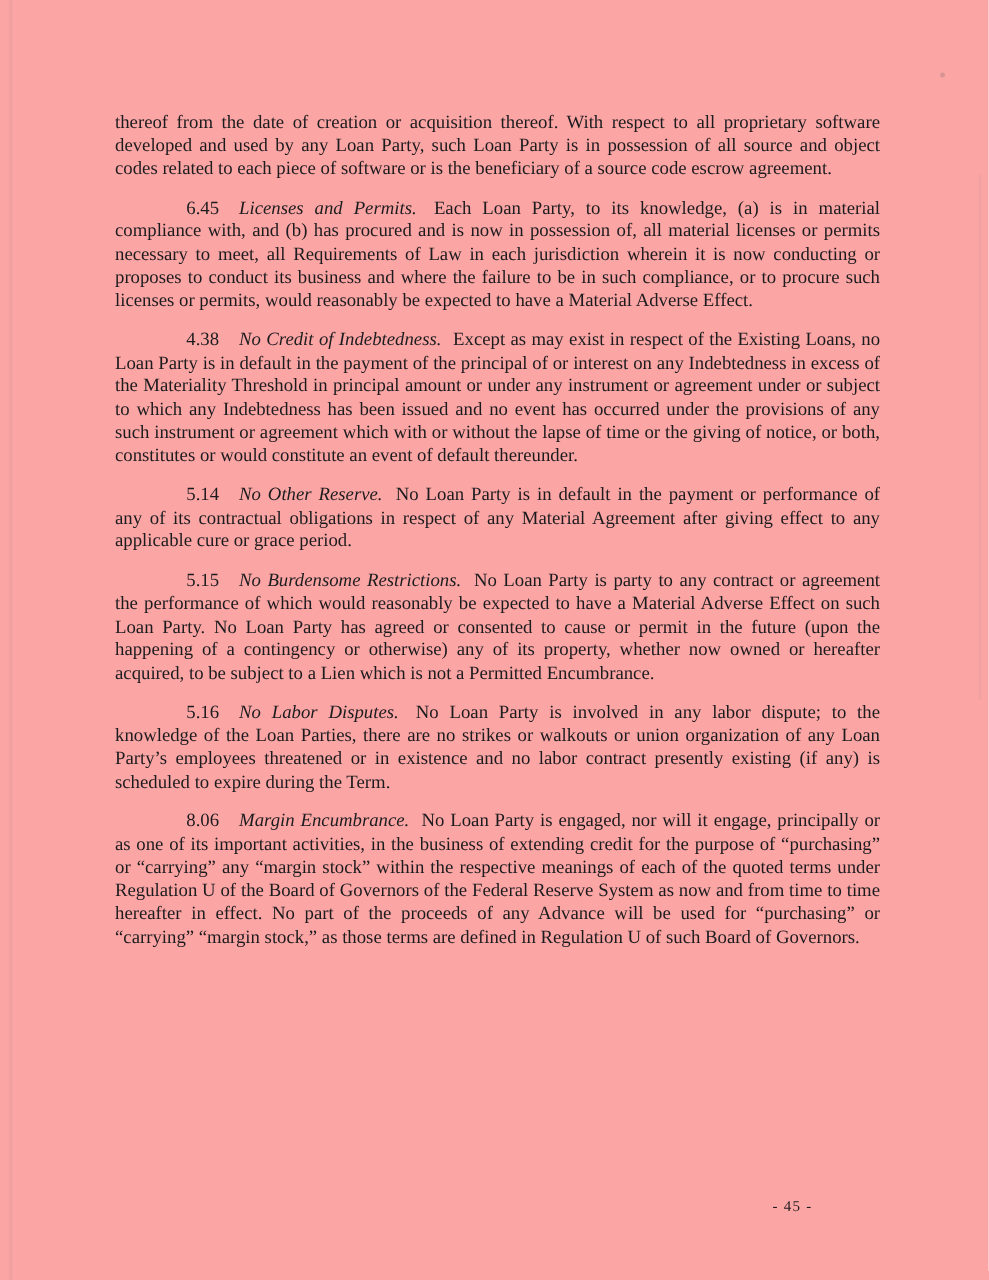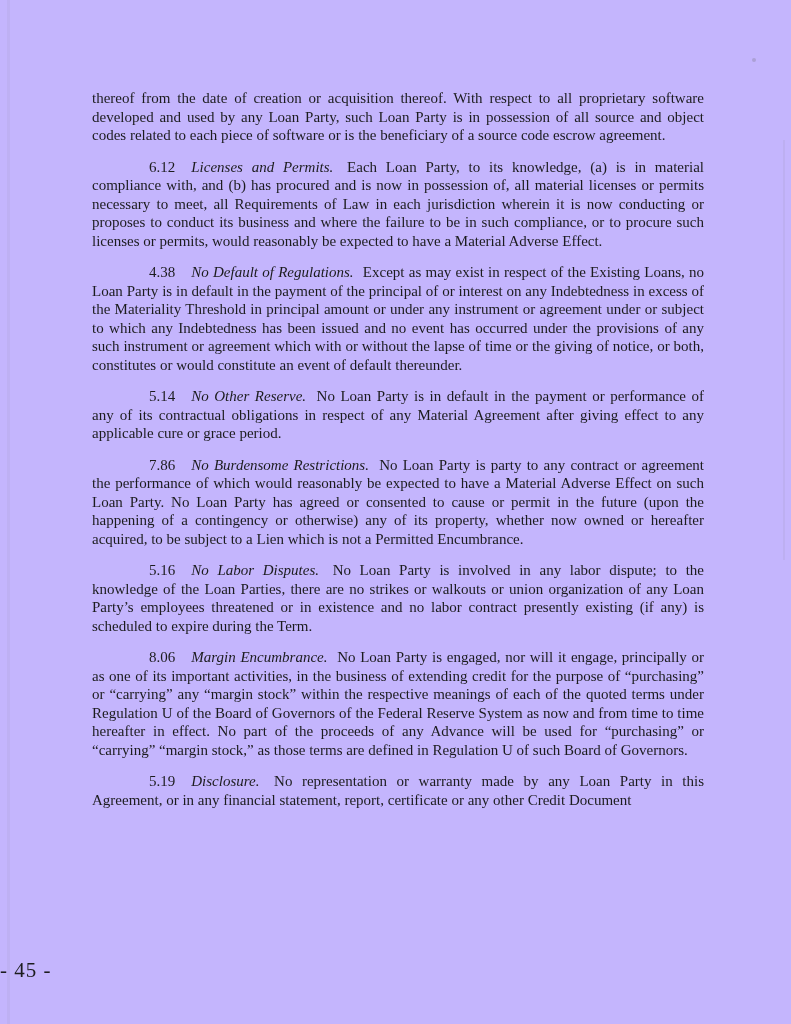--- a/index.html
+++ b/index.html
@@ -4,21 +4,21 @@
 <style>
   html, body {
     margin: 0;
     padding: 0;
     background: #ffffff;
   }
   .page {
     position: relative;
     width: 791px;
     height: 1024px;
-    background: #c4b5fd;
+    background: #fca5a5;
     overflow: hidden;
     font-family: "Liberation Serif", serif;
     color: #1c1c1e;
   }
   .text-block {
     position: absolute;
     left: 92px;
     top: 89px;
     width: 612px;
     font-size: 15px;
@@ -40,22 +40,22 @@
   }
   .secbody {
     margin-left: 5px;
     margin-top: 28px;
   }
   .footer {
     position: absolute;
     top: 958px;
     left: 0;
     width: 650px;
-    text-align: left;
-    font-size: 21px;
+    text-align: right;
+    font-size: 12px;
     letter-spacing: 1px;
   }
   
   .artifact {
     position: absolute;
     pointer-events: none;
   }
   .edge-left {
     left: 7px;
     top: 0;
@@ -86,52 +86,48 @@
 
   <div class="artifact edge-left"></div>
   <div class="artifact edge-right"></div>
   <div class="artifact dot-mark"></div>
 
   <div class="text-block">
 
     <p class="para">thereof from the date of creation or acquisition thereof.  With respect to all proprietary software developed and used by any Loan Party, such Loan Party is in possession of all source and object codes related to each piece of software or is the beneficiary of a source code escrow agreement.</p>
 
     <p class="para section">
-      <span class="secnum">6.12</span><span class="sectitle">Licenses and Permits.</span>
+      <span class="secnum">6.45</span><span class="sectitle">Licenses and Permits.</span>
       <span class="secbody">Each Loan Party, to its knowledge, (a) is in material compliance with, and (b) has procured and is now in possession of, all material licenses or permits necessary to meet, all Requirements of Law in each jurisdiction wherein it is now conducting or proposes to conduct its business and where the failure to be in such compliance, or to procure such licenses or permits, would reasonably be expected to have a Material Adverse Effect.</span>
     </p>
 
     <p class="para section">
-      <span class="secnum">4.38</span><span class="sectitle">No Default of Regulations.</span>
+      <span class="secnum">4.38</span><span class="sectitle">No Credit of Indebtedness.</span>
       <span class="secbody">Except as may exist in respect of the Existing Loans, no Loan Party is in default in the payment of the principal of or interest on any Indebtedness in excess of the Materiality Threshold in principal amount or under any instrument or agreement under or subject to which any Indebtedness has been issued and no event has occurred under the provisions of any such instrument or agreement which with or without the lapse of time or the giving of notice, or both, constitutes or would constitute an event of default thereunder.</span>
     </p>
 
     <p class="para section">
       <span class="secnum">5.14</span><span class="sectitle">No Other Reserve.</span>
       <span class="secbody">No Loan Party is in default in the payment or performance of any of its contractual obligations in respect of any Material Agreement after giving effect to any applicable cure or grace period.</span>
     </p>
 
     <p class="para section">
-      <span class="secnum">7.86</span><span class="sectitle">No Burdensome Restrictions.</span>
+      <span class="secnum">5.15</span><span class="sectitle">No Burdensome Restrictions.</span>
       <span class="secbody">No Loan Party is party to any contract or agreement the performance of which would reasonably be expected to have a Material Adverse Effect on such Loan Party.  No Loan Party has agreed or consented to cause or permit in the future (upon the happening of a contingency or otherwise) any of its property, whether now owned or hereafter acquired, to be subject to a Lien which is not a Permitted Encumbrance.</span>
     </p>
 
     <p class="para section">
       <span class="secnum">5.16</span><span class="sectitle">No Labor Disputes.</span>
       <span class="secbody">No Loan Party is involved in any labor dispute; to the knowledge of the Loan Parties, there are no strikes or walkouts or union organization of any Loan Party’s employees threatened or in existence and no labor contract presently existing (if any) is scheduled to expire during the Term.</span>
     </p>
 
     <p class="para section">
       <span class="secnum">8.06</span><span class="sectitle">Margin Encumbrance.</span>
       <span class="secbody">No Loan Party is engaged, nor will it engage, principally or as one of its important activities, in the business of extending credit for the purpose of “purchasing” or “carrying” any “margin stock” within the respective meanings of each of the quoted terms under Regulation U of the Board of Governors of the Federal Reserve System as now and from time to time hereafter in effect.  No part of the proceeds of any Advance will be used for “purchasing” or “carrying” “margin stock,” as those terms are defined in Regulation U of such Board of Governors.</span>
     </p>
 
 
-    <p class="para section">
-      <span class="secnum">5.19</span><span class="sectitle">Disclosure.</span>
-      <span class="secbody">No representation or warranty made by any Loan Party in this Agreement, or in any financial statement, report, certificate or any other Credit Document</span>
-    </p>
 
   </div>
 
   <div class="footer">- 45 -</div>
 
 </div>
 
 </body></html>

